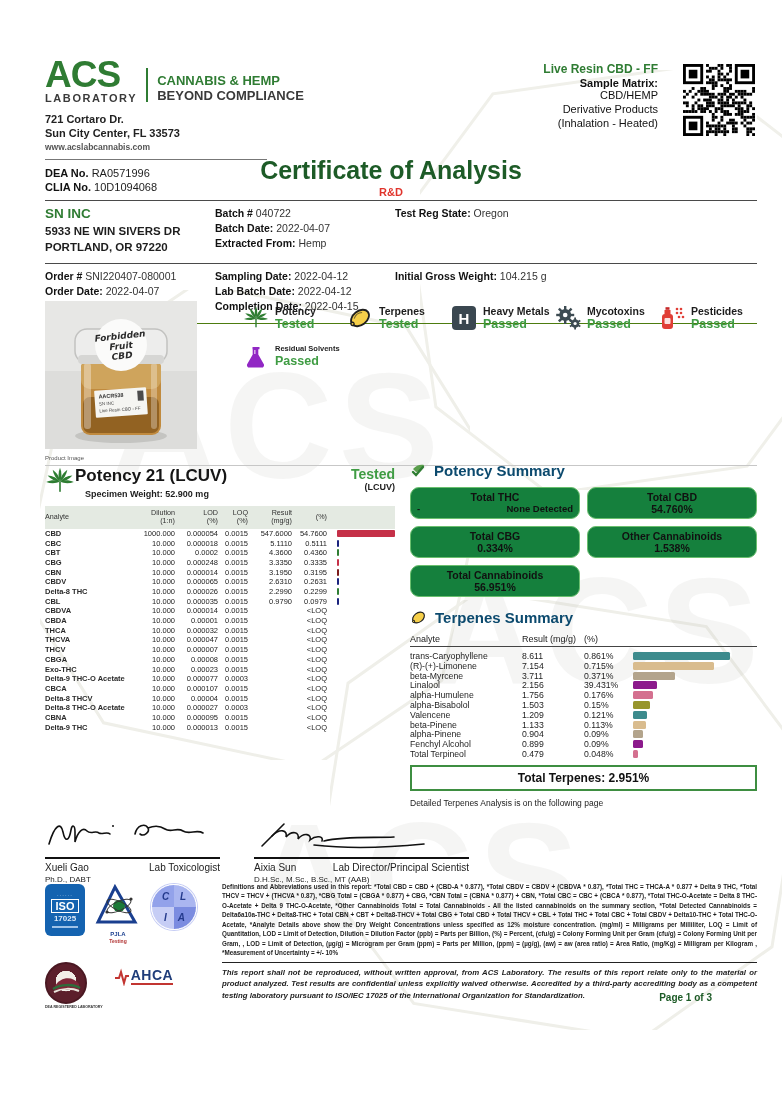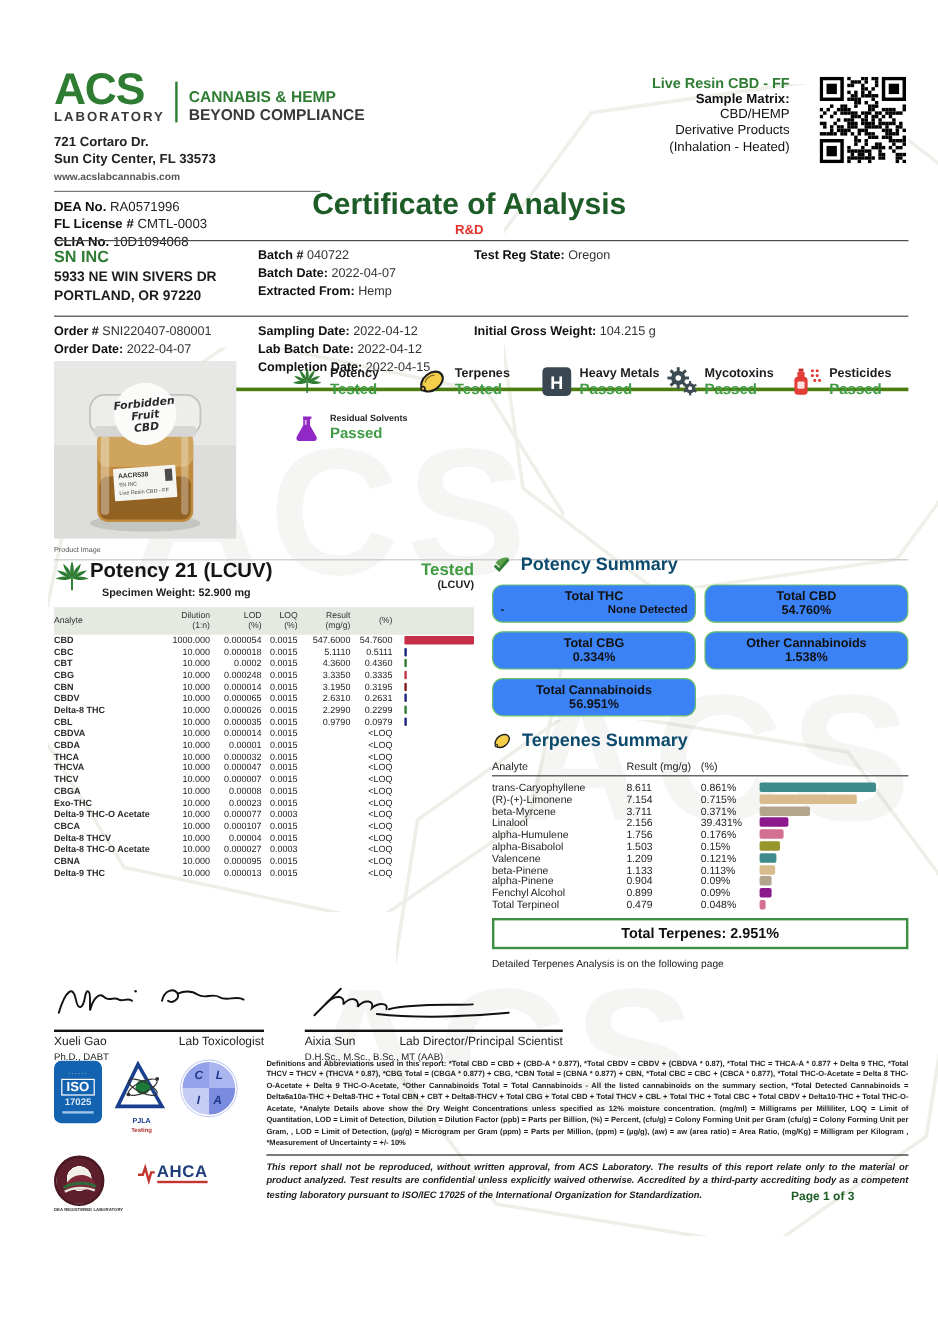--- a/index.html
+++ b/index.html
@@ -24,21 +24,21 @@
   .coa-title{text-align:center;font-size:25px;font-weight:bold;color:#1d5b27}
   .coa-sub{text-align:center;font-size:11px;font-weight:bold;color:#e0342c;margin-top:1px}
   .samp{position:absolute;right:99px;top:0;text-align:right;width:220px}
   .samp-name{font-size:12px;font-weight:bold;color:#2f7c33}
   .samp-lab{font-size:11px;font-weight:bold;color:#111;margin-top:1px}
   .samp-l{font-size:11px;color:#111;line-height:1.25}
   .qr{position:absolute;right:0;top:0;width:76px;height:76px;border:2px solid #fff}
   
   .info{width:712px}
   .info-row{display:grid;grid-template-columns:170px 180px 1fr;border-top:1px solid #4a4a4a;padding:5px 0 8px 0}
-  .info-row:last-child{border-bottom:3px solid #4d7c0f}
+  .info-row:last-child{border-bottom:1px solid #4d7c0f}
   .cname{font-size:13.5px;font-weight:bold;color:#2f7c33}
   .caddr{font-size:11.5px;font-weight:bold;color:#1d1d1d;line-height:1.35;margin-top:3px}
   .fld{font-size:10.5px;line-height:1.45;color:#333}
   .fld b{color:#111}
   
   .prod-band{width:712px;border-bottom:1px solid #c7c7c7;padding-bottom:4px;display:flex}
   .pimg-wrap{width:152px}
   .pimg-cap{font-size:6px;color:#555;margin-top:2px}
   .badges{flex:1;padding-left:46px;padding-top:4px}
   .badge-row{display:flex}
@@ -61,21 +61,21 @@
   .phead span,.prow span{display:block}
   .c-r{text-align:right}
   .prow{height:9.7px;font-size:7.5px;color:#222}
   .prow .c-an{font-weight:bold;color:#2a2a2a}
   .pbar{padding-left:10px}
   .pbar i{display:block;height:7px;width:0;border-radius:1px}
   
   .sum-title{display:flex;align-items:center;font-size:15px;font-weight:bold;color:#0c4a6e}
   .sum-title svg{margin-right:8px}
   .sum-grid{display:grid;grid-template-columns:1fr 1fr;gap:7px;margin-top:8px}
-  .sumbox{border:1.5px solid #6abf6e;background:#3b82f6;border-radius:9px;padding:3px 4px;min-height:31px}
+  .sumbox{border:1.5px solid #6abf6e;background:#15803d;border-radius:9px;padding:3px 4px;min-height:31px}
   .sb-title{font-size:10.5px;font-weight:bold;text-align:center;color:#111}
   .sb-val{font-size:10.5px;font-weight:bold;text-align:center;color:#111}
   .sb-val.thc{display:flex;justify-content:space-between;font-size:9.5px;padding:0 2px}
   .terp-table{margin-top:8px}
   .thead{display:grid;grid-template-columns:112px 62px 49px 1fr;font-size:9px;color:#222;border-bottom:1px solid #444;padding-bottom:2px;margin-bottom:4px}
   .trow{display:grid;grid-template-columns:112px 62px 49px 1fr;align-items:center;height:9.8px;font-size:8.7px;color:#1d1d1d}
   .tbar i{display:block;height:8px;width:0;border-radius:1.5px}
   .terp-total{border:2px solid #3e8e41;margin-top:6px;padding:4px 0;text-align:center;font-size:12px;font-weight:bold;color:#111}
   .terp-note{font-size:8.5px;color:#222;margin-top:7px}
   
@@ -136,21 +136,20 @@
     </div>
   </div>
   <div class="addr">
     <div>721 Cortaro Dr.</div>
     <div>Sun City Center, FL 33573</div>
   </div>
   <div class="site">www.acslabcannabis.com</div>
   <div class="lic-sep"></div>
   <div class="lic">
     <div><b>DEA No.</b> <span>RA0571996</span></div>
-    <div><b>FL License #</b> <span>CMTL-0003</span></div>
     <div><b>CLIA No.</b> <span>10D1094068</span></div>
   </div>
 </div>
 
 <div class="abs" style="left:0;top:156px;width:782px">
   <div class="coa-title">Certificate of Analysis</div>
   <div class="coa-sub">R&amp;D</div>
 </div>
 
 <div class="abs" style="left:430px;top:62px;width:327px;height:80px">

